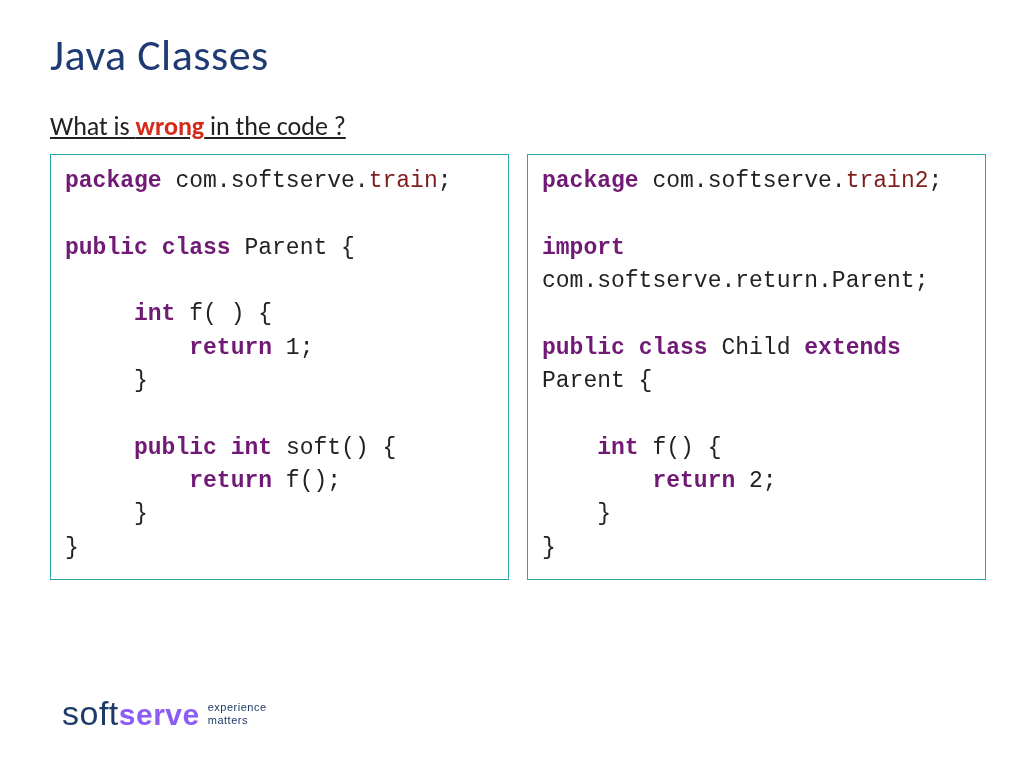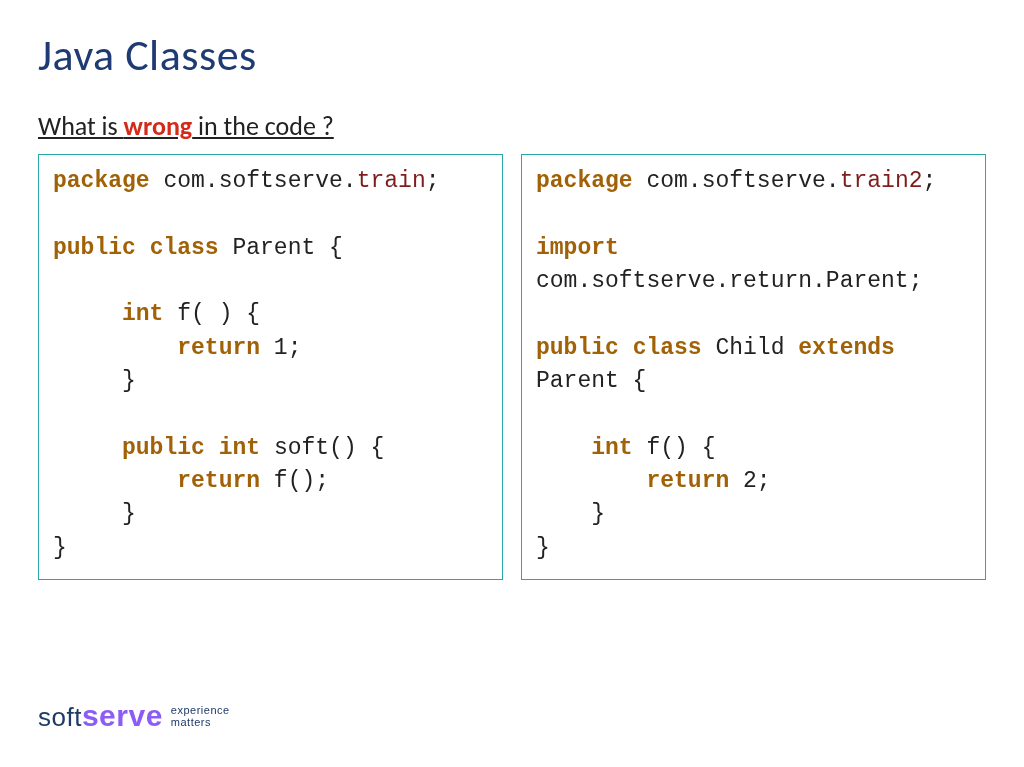--- a/index.html
+++ b/index.html
@@ -1,35 +1,35 @@
 <!DOCTYPE html>
 <html><head>
 <meta charset="utf-8">
 <style>
   * { box-sizing: border-box; margin: 0; padding: 0; }
   html, body { width: 1024px; height: 767px; background: #fff; font-family: Calibri, "Segoe UI", Arial, sans-serif; }
-  .slide { width: 1024px; height: 767px; position: relative; padding: 28px 38px 0 38px; }
+  .slide { width: 1024px; height: 767px; position: relative; padding: 28px 38px 0 50px; }
   .title { font-size: 44px; color: #1f3b73; font-weight: 400; letter-spacing: 0.5px; margin-bottom: 28px; }
   .subtitle { font-size: 26px; color: #222; margin-bottom: 12px; text-decoration: underline; }
   .subtitle .wrong { color: #d42a1a; font-weight: 700; }
   .cols { display: flex; gap: 18px; }
   .codebox {
     border: 1.5px solid #2aa7a7;
     padding: 10px 14px 14px 14px;
     flex: 1;
     font-family: Consolas, "Courier New", monospace;
     font-size: 23px;
     line-height: 1.45;
     white-space: pre;
     color: #222;
   }
-  .kw { color: #a16207; font-weight: 700; }
+  .kw { color: #701a75; font-weight: 700; }
   .pkg { color: #7f1d1d; }
   .logo { position: absolute; left: 38px; bottom: 34px; display: flex; align-items: center; gap: 8px; }
-  .logo-soft { font-family: "Segoe UI", Arial, sans-serif; font-size: 26px; color: #1e3a66; font-weight: 300; letter-spacing: 0.5px; }
+  .logo-soft { font-family: "Segoe UI", Arial, sans-serif; font-size: 34px; color: #1e3a66; font-weight: 300; letter-spacing: 0.5px; margin-left: 24px; }
   .logo-serve { font-family: "Segoe UI", Arial, sans-serif; font-size: 30px; color: #8b5cf6; font-weight: 700; letter-spacing: 0.5px; }
   .logo-tag { font-family: Liberation Sans, sans-serif; font-size: 11px; color: #1e3a66; line-height: 1.1; letter-spacing: 0.5px; }
 </style>
 </head>
 <body>
 
 <div class="slide">
 
   <h1 class="title">Java Classes</h1>
 

